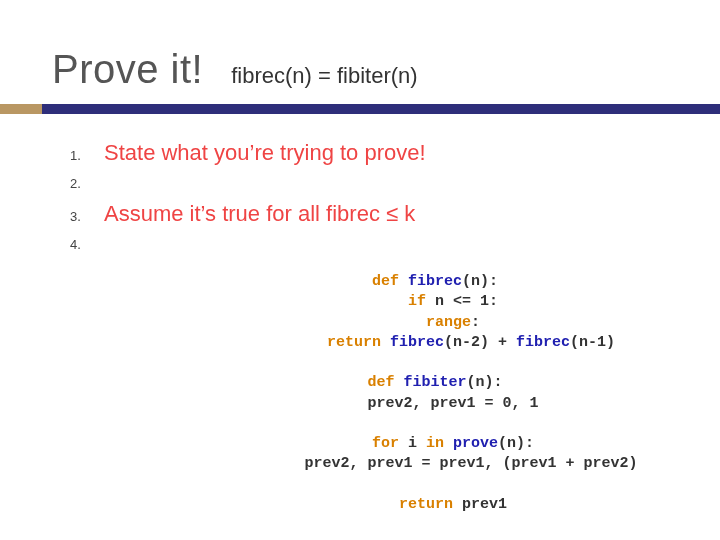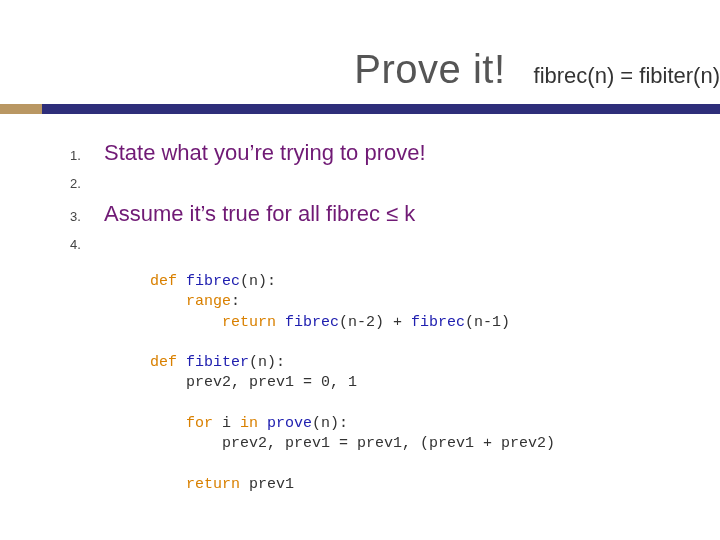--- a/index.html
+++ b/index.html
@@ -1,27 +1,27 @@
 <!DOCTYPE html>
 <html><head>
 <meta charset="utf-8">
 <style>
   * { margin: 0; padding: 0; box-sizing: border-box; }
   html, body { width: 720px; height: 540px; font-family: Arial, Helvetica, sans-serif; background: #fff; }
   .slide { width: 720px; height: 540px; position: relative; padding: 18px 0 0 0; }
-  .title-row { display: flex; align-items: baseline; padding: 0 0 10px 52px; justify-content: flex-end; }
+  .title-row { display: flex; align-items: baseline; padding: 0 0 10px 52px; }
   .main-title { font-size: 40px; font-weight: 400; color: #555; letter-spacing: 0.5px; }
   .subtitle { font-size: 22px; color: #333; margin-left: 28px; font-weight: 400; margin-top: 45px; }
   .divider { height: 10px; background: #2e2e7a; margin: 2px 0 0 0; position: relative; }
   .divider::before { content: ''; position: absolute; left: 0; top: 0; width: 42px; height: 100%; background: #b99763; }
   .steps { padding: 26px 40px 0 70px; }
   .step-row { display: flex; align-items: baseline; margin-bottom: 10px; }
   .step-num { font-size: 13px; color: #444; width: 34px; flex-shrink: 0; }
-  .step-text { font-size: 22px; color: #701a75; }
-  .code-block { padding: 10px 0 0 150px; font-family: "Courier New", Courier, monospace; font-size: 15px; font-weight: normal; line-height: 1.35; }
+  .step-text { font-size: 22px; color: #ef4444; }
+  .code-block { padding: 10px 0 0 150px; font-family: "Courier New", Courier, monospace; font-size: 15px; font-weight: bold; line-height: 1.35; text-align: center; }
   .code-line { white-space: pre; }
   .kw { color: #d98000; }
   .fn { color: #2020b0; }
   .tx { color: #333; }
 </style>
 </head>
 <body>
 <div class="slide">
 
   <div class="title-row">
@@ -43,20 +43,21 @@
       <span class="step-num">3.</span>
       <span class="step-text">Assume it’s true for all fibrec ≤ k</span>
     </div>
     <div class="step-row">
       <span class="step-num">4.</span>
     </div>
   </div>
 
   <div class="code-block">
     <div class="code-line"><span class="kw">def</span><span class="tx"> </span><span class="fn">fibrec</span><span class="tx">(n):</span></div>
+    <div class="code-line"><span class="tx">    </span><span class="kw">if</span><span class="tx"> n &lt;= 1:</span></div>
     <div class="code-line"><span class="tx">    </span><span class="kw">range</span><span class="tx">:</span></div>
     <div class="code-line"><span class="tx">        </span><span class="kw">return</span><span class="tx"> </span><span class="fn">fibrec</span><span class="tx">(n-2) + </span><span class="fn">fibrec</span><span class="tx">(n-1)</span></div>
     <div class="code-line"><span class="tx"> </span></div>
     <div class="code-line"><span class="kw">def</span><span class="tx"> </span><span class="fn">fibiter</span><span class="tx">(n):</span></div>
     <div class="code-line"><span class="tx">    prev2, prev1 = 0, 1</span></div>
     <div class="code-line"><span class="tx"> </span></div>
     <div class="code-line"><span class="tx">    </span><span class="kw">for</span><span class="tx"> i </span><span class="kw">in</span><span class="tx"> </span><span class="fn">prove</span><span class="tx">(n):</span></div>
     <div class="code-line"><span class="tx">        prev2, prev1 = prev1, (prev1 + prev2)</span></div>
     <div class="code-line"><span class="tx"> </span></div>
     <div class="code-line"><span class="tx">    </span><span class="kw">return</span><span class="tx"> prev1</span></div>

